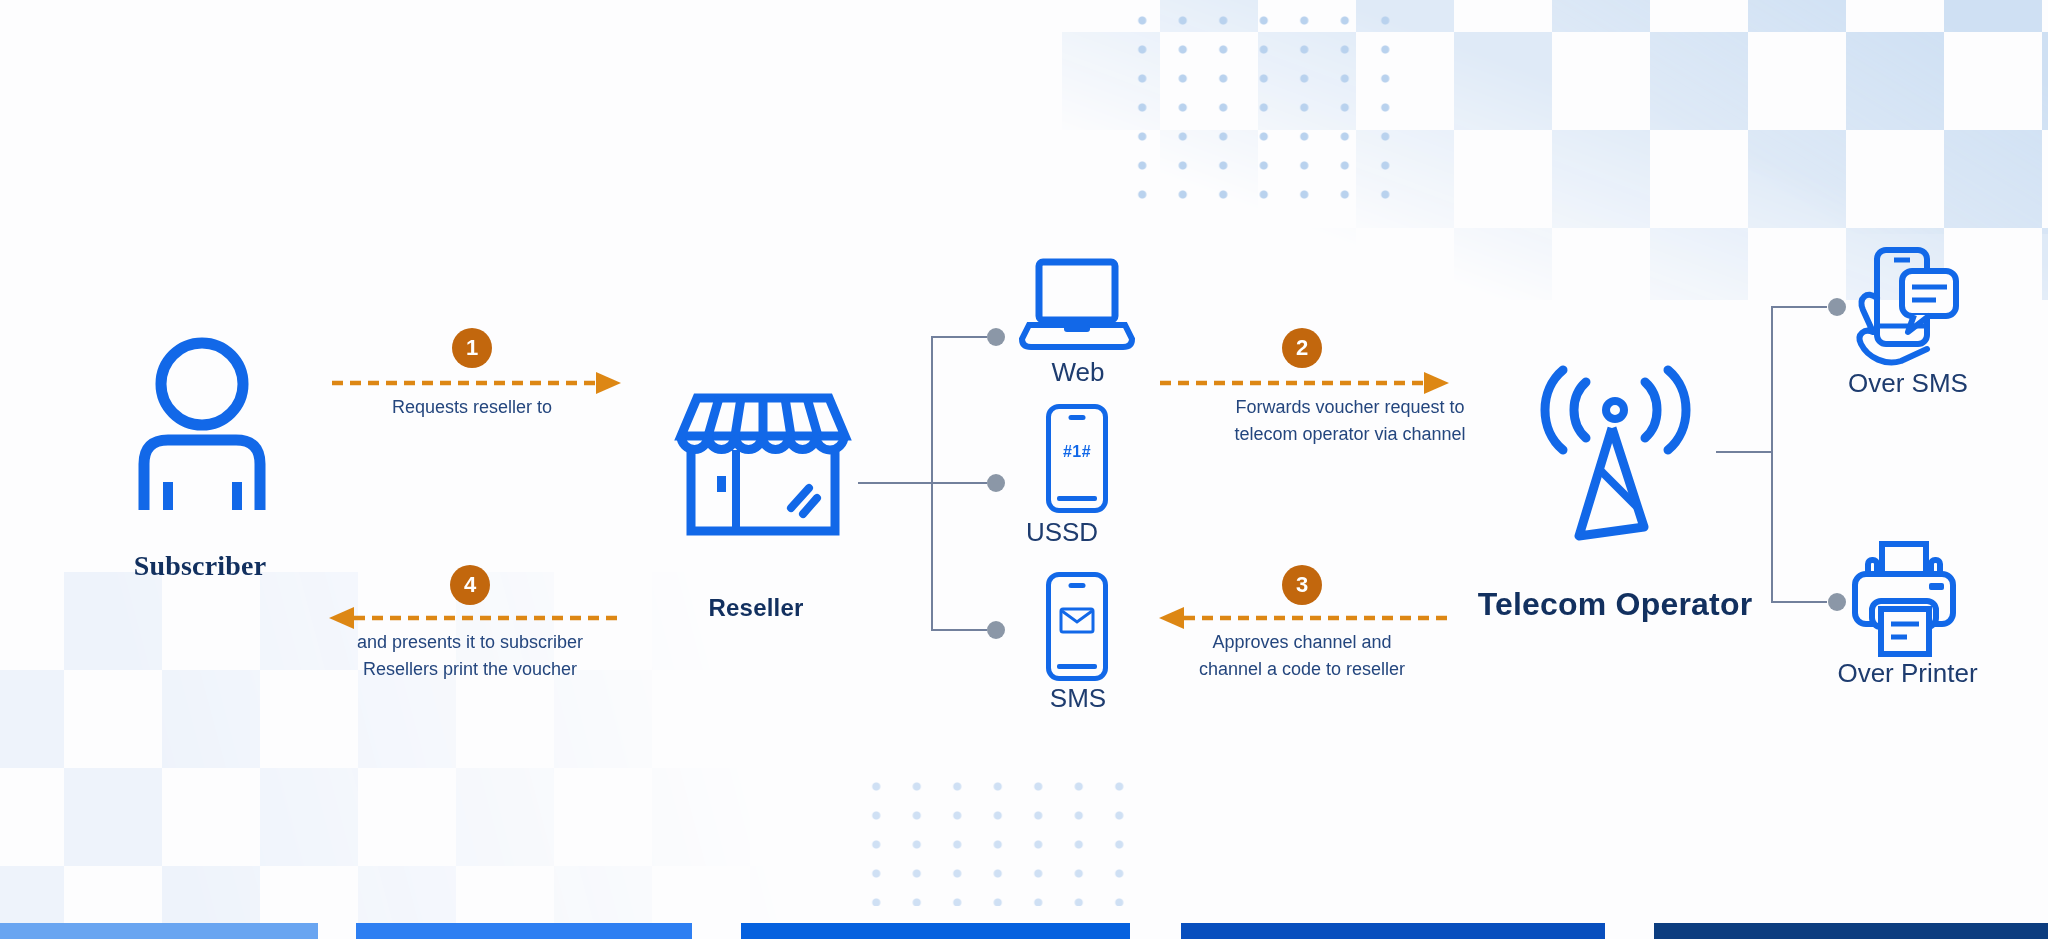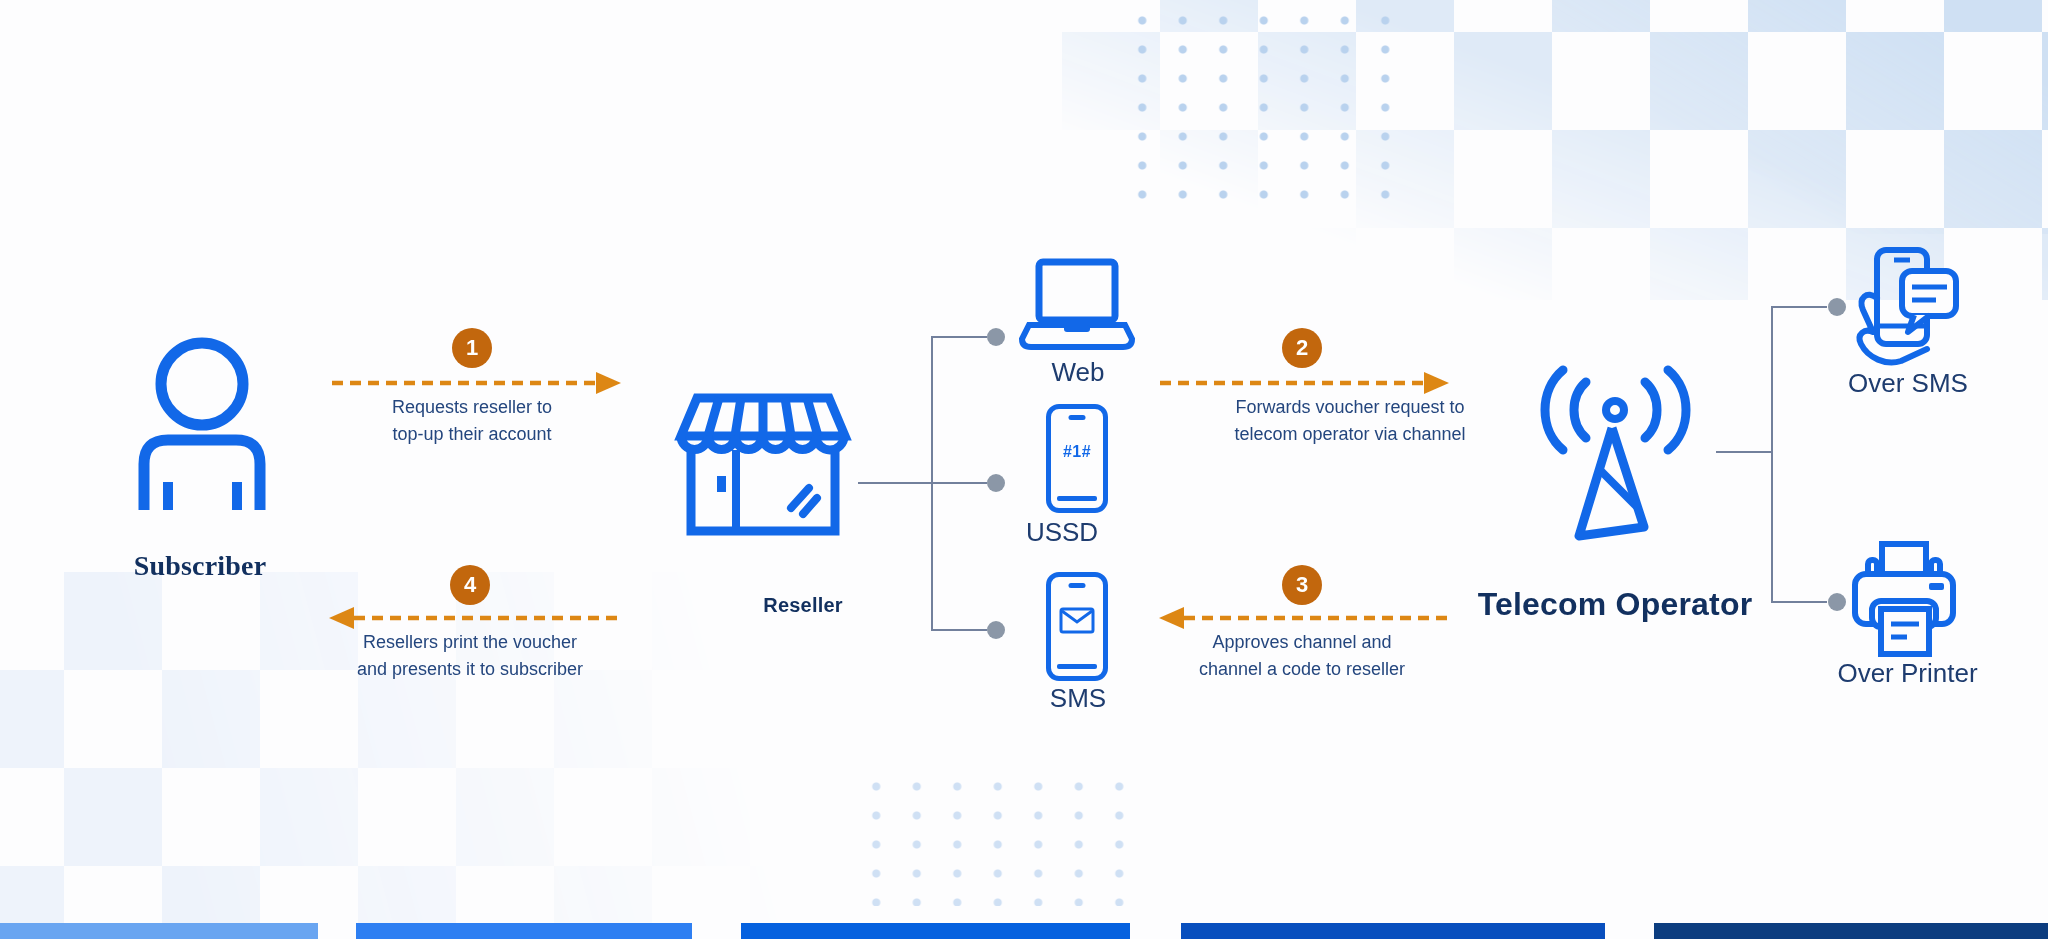--- a/index.html
+++ b/index.html
@@ -105,39 +105,38 @@
   </svg>
   <div class="entity-label" style="left:95px;top:550px;width:210px;font-size:28px;font-family:Liberation Serif, serif;">Subscriber</div>
 
   <div class="badge" style="left:452px;top:328px;">1</div>
   <svg class="arrow-svg" style="left:330px;top:370px" viewBox="0 0 292 26">
     <line x1="2" y1="13" x2="266" y2="13"></line>
     <polygon points="266,2 266,24 291,13"></polygon>
   </svg>
   <div class="step-text" style="left:317px;top:394px;">
     <div>Requests reseller to</div>
-    <div>top-up their account</div>
   </div>
 
   <svg style="left:674px;top:388px" width="178" height="148" viewBox="0 0 178 148">
 
     <path class="ic" stroke-width="9" d="M7,48 L23,10 L155,10 L171,48 Z"></path>
 
     <path class="ic" stroke-width="9" d="M45,10 L34,48 M67,10 L61,48 M89,10 L89,48 M111,10 L117,48 M133,10 L144,48"></path>
 
     <path class="ic" stroke-width="9" d="M7,48 a13.5,13.5 0 0 0 27,0 a13.5,13.5 0 0 0 27,0 a13.5,13.5 0 0 0 27,0 a13.5,13.5 0 0 0 27,0 a13.5,13.5 0 0 0 27,0 a13.5,13.5 0 0 0 28,0"></path>
 
     <path class="ic" stroke-width="9" d="M17,62 L17,143 L161,143 L161,62"></path>
 
     <path class="ic" stroke-width="8" d="M62,62 L62,143"></path>
     <rect class="icf" x="43" y="88" width="9" height="16"></rect>
 
     <path class="ic" stroke-width="8" stroke-linecap="round" d="M117,120 L135,100 M129,126 L143,110"></path>
   </svg>
-  <div class="entity-label" style="left:703px;top:594px;width:200px;font-size:20px;">Reseller</div>
+  <div class="entity-label" style="left:656px;top:594px;width:200px;font-size:24px;">Reseller</div>
 
   <div class="cline" style="left:931px;top:336px;width:2px;height:295px;"></div>
   <div class="cline" style="left:931px;top:336px;width:56px;height:2px;"></div>
   <div class="cline" style="left:858px;top:482px;width:129px;height:2px;"></div>
   <div class="cline" style="left:931px;top:629px;width:56px;height:2px;"></div>
   <div class="cdot" style="left:987px;top:328px;"></div>
   <div class="cdot" style="left:987px;top:474px;"></div>
   <div class="cdot" style="left:987px;top:621px;"></div>
 
   <svg style="left:1018px;top:258px" width="118" height="94" viewBox="0 0 118 94">
@@ -183,22 +182,22 @@
     <div>Approves channel and</div>
     <div>channel a code to reseller</div>
   </div>
 
   <div class="badge" style="left:450px;top:565px;">4</div>
   <svg class="arrow-svg" style="left:328px;top:605px" viewBox="0 0 292 26">
     <line x1="26" y1="13" x2="290" y2="13"></line>
     <polygon points="26,2 26,24 1,13"></polygon>
   </svg>
   <div class="step-text" style="left:315px;top:629px;">
+    <div>and presents it to subscriber</div>
     <div>Resellers print the voucher</div>
-    <div>and presents it to subscriber</div>
   </div>
 
   <svg style="left:1518px;top:366px" width="195" height="178" viewBox="0 0 195 178">
 
     <path class="ic" stroke-width="9" stroke-linecap="round" d="M45,4 C21,24 21,64 45,84"></path>
     <path class="ic" stroke-width="9" stroke-linecap="round" d="M68,16 C52,30 52,58 68,72"></path>
     <path class="ic" stroke-width="9" stroke-linecap="round" d="M150,4 C174,24 174,64 150,84"></path>
     <path class="ic" stroke-width="9" stroke-linecap="round" d="M127,16 C143,30 143,58 127,72"></path>
 
     <circle class="ic" cx="97" cy="44" r="9" stroke-width="8"></circle>

